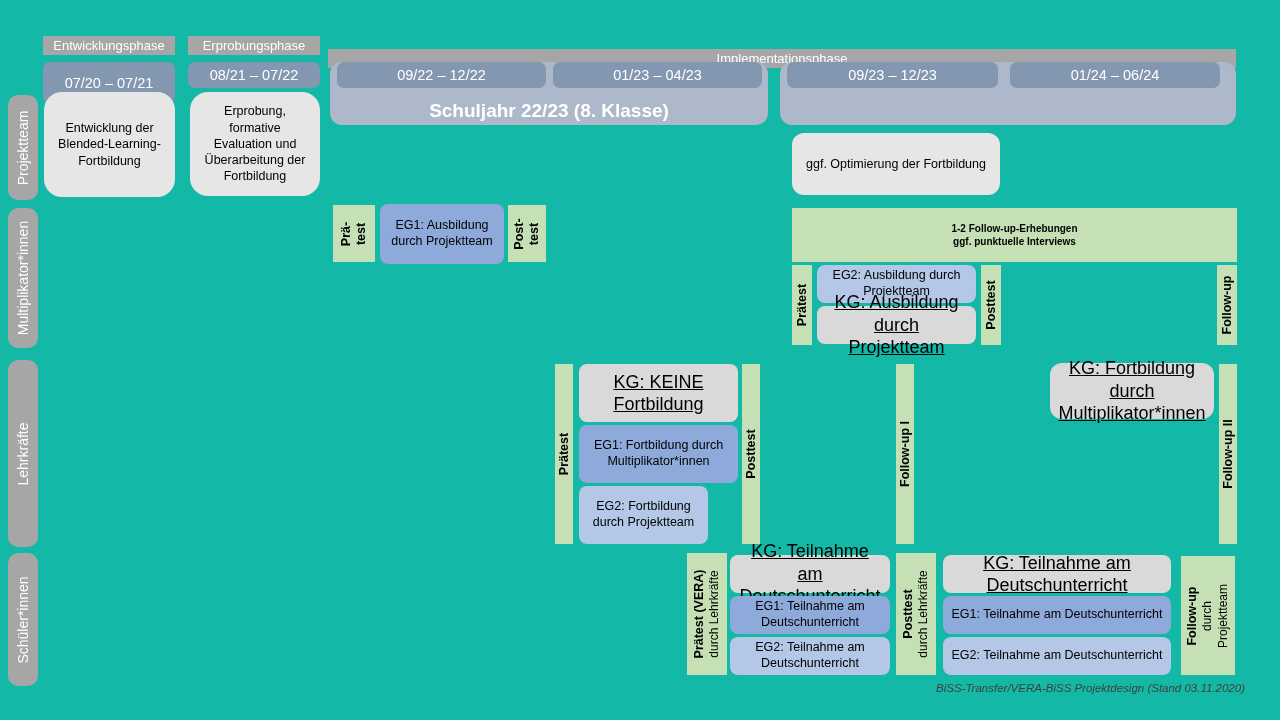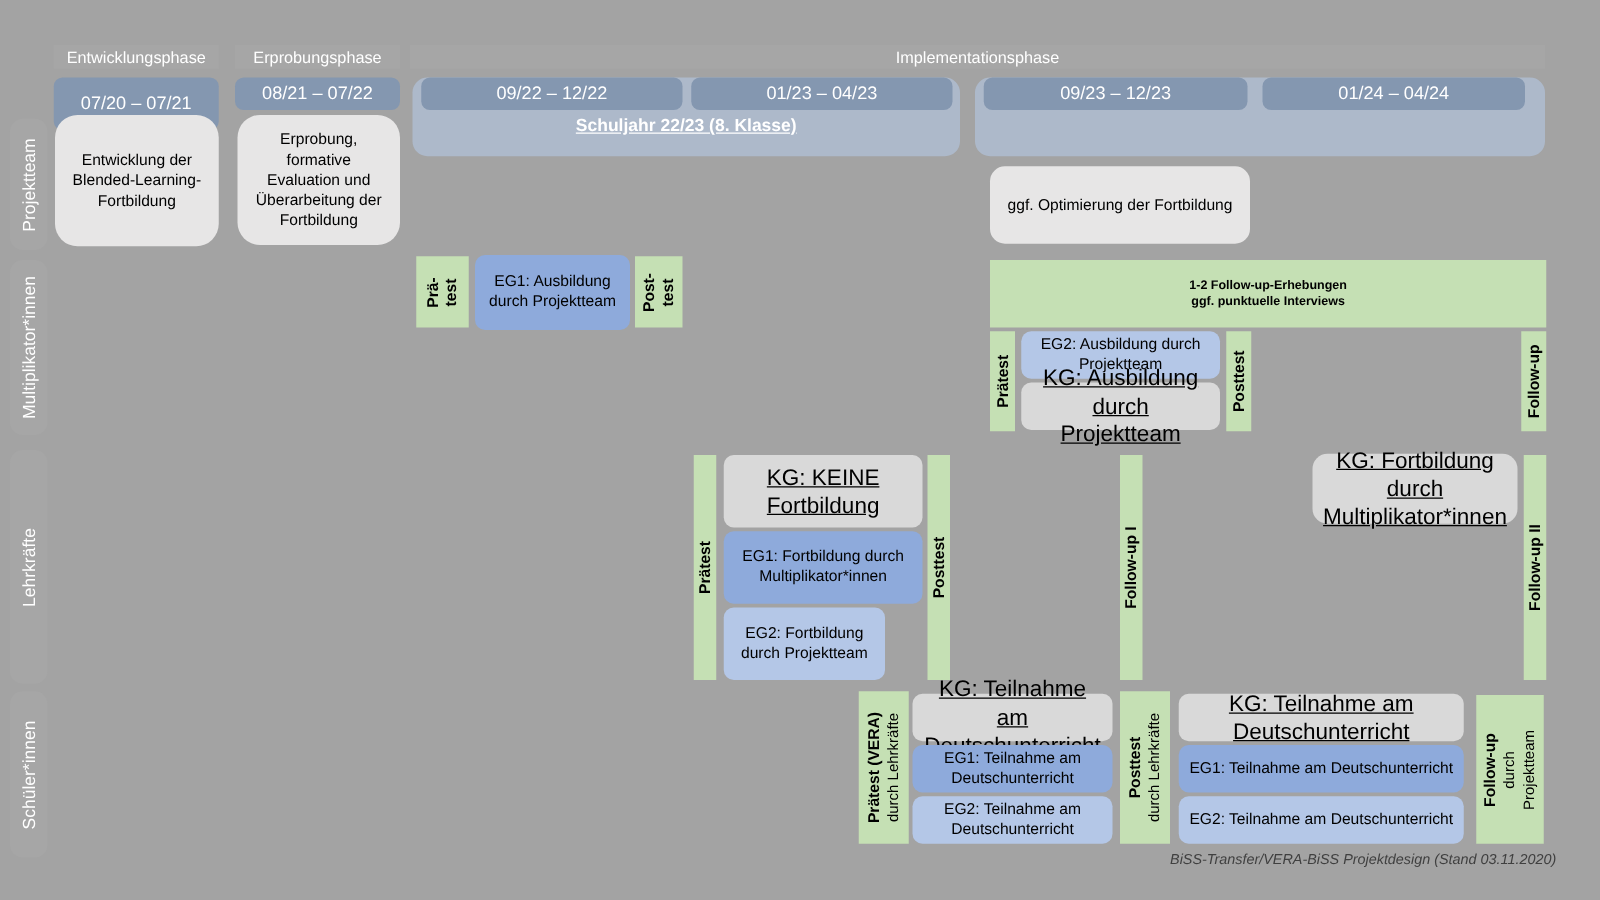--- a/index.html
+++ b/index.html
@@ -1,24 +1,24 @@
 <!DOCTYPE html>
 <html><head>
 <meta charset="utf-8">
 <style>
   html,body { margin:0; padding:0; background:#ffffff; font-family:"Liberation Sans",sans-serif; }
-  .canvas { position:relative; width:1280px; height:720px; background:#a3a3a3; overflow:hidden; }
+  .canvas { position:relative; width:1280px; height:720px; background:#14b8a6; overflow:hidden; }
   .abs { position:absolute; box-sizing:border-box; }
   .flexc { display:flex; align-items:center; justify-content:center; text-align:center; }
 
   .phasebar { background:#a6a6a6; color:#ffffff; font-size:13px; }
   .datebar  { background:#8497b0; color:#ffffff; font-size:14.5px; border-radius:7px; }
   .band     { background:#adb9ca; border-radius:12px; }
-  .bandlabel{ position:absolute; left:0; right:0; bottom:17px; color:#ffffff;
-              font-weight:bold; font-size:14px; text-align:center;text-decoration:underline; }
+  .bandlabel{ position:absolute; left:0; right:0; bottom:3px; color:#ffffff;
+              font-weight:bold; font-size:19px; text-align:center; }
 
   .sidebar  { background:#a6a6a6; border-radius:10px; }
   .sidebar .vtext { color:#ffffff; font-size:14px; white-space:nowrap; }
 
   .graybox  { background:#e7e6e6; border-radius:18px; font-size:12.5px; color:#000;
               line-height:1.3; padding:4px 10px; }
   .graybox.small { border-radius:12px; }
   .kgbox    { background:#d9d9d9; border-radius:8px; font-size:18px; color:#000;
               line-height:1.25; padding:2px 8px;text-decoration:underline; }
   .eg1box   { background:#8eaadb; border-radius:8px; font-size:12.5px; color:#000;
@@ -39,34 +39,34 @@
   .bigreen { font-weight:bold; font-size:10px; color:#000; white-space:pre-line; line-height:1.35; }
   .footer { font-style:italic; font-size:11.5px; color:#404040; text-align:right; }
 </style>
 </head>
 <body>
 
 <div class="canvas">
 
   <div class="abs flexc phasebar" style="left:43px;top:36px;width:132px;height:19px">Entwicklungsphase</div>
   <div class="abs flexc phasebar" style="left:188px;top:36px;width:132px;height:19px">Erprobungsphase</div>
-  <div class="abs flexc phasebar" style="left:328px;top:36px;width:908px;height:19px">Implementationsphase</div>
+  <div class="abs flexc phasebar" style="left:328px;top:49px;width:908px;height:19px">Implementationsphase</div>
 
   <div class="abs flexc datebar" style="left:43px;top:62px;width:132px;height:42px">07/20 – 07/21</div>
   <div class="abs flexc datebar" style="left:188px;top:62px;width:132px;height:26px">08/21 – 07/22</div>
 
   <div class="abs band" style="left:330px;top:62px;width:438px;height:63px">
     <div class="abs flexc datebar" style="left:7px;top:0;width:209px;height:26px">09/22 – 12/22</div>
     <div class="abs flexc datebar" style="left:223px;top:0;width:209px;height:26px">01/23 – 04/23</div>
     <div class="bandlabel">Schuljahr 22/23 (8. Klasse)</div>
   </div>
 
   <div class="abs band" style="left:780px;top:62px;width:456px;height:63px">
     <div class="abs flexc datebar" style="left:7px;top:0;width:211px;height:26px">09/23 – 12/23</div>
-    <div class="abs flexc datebar" style="left:230px;top:0;width:210px;height:26px">01/24 – 04/24</div>
+    <div class="abs flexc datebar" style="left:230px;top:0;width:210px;height:26px">01/24 – 06/24</div>
   </div>
 
   <div class="vwrap sidebar" style="left:8px;top:95px;width:30px;height:105px">
     <span class="vtext">Projektteam</span>
   </div>
   <div class="vwrap sidebar" style="left:8px;top:208px;width:30px;height:140px">
     <span class="vtext">Multiplikator*innen</span>
   </div>
   <div class="vwrap sidebar" style="left:8px;top:360px;width:30px;height:187px">
     <span class="vtext">Lehrkräfte</span>

